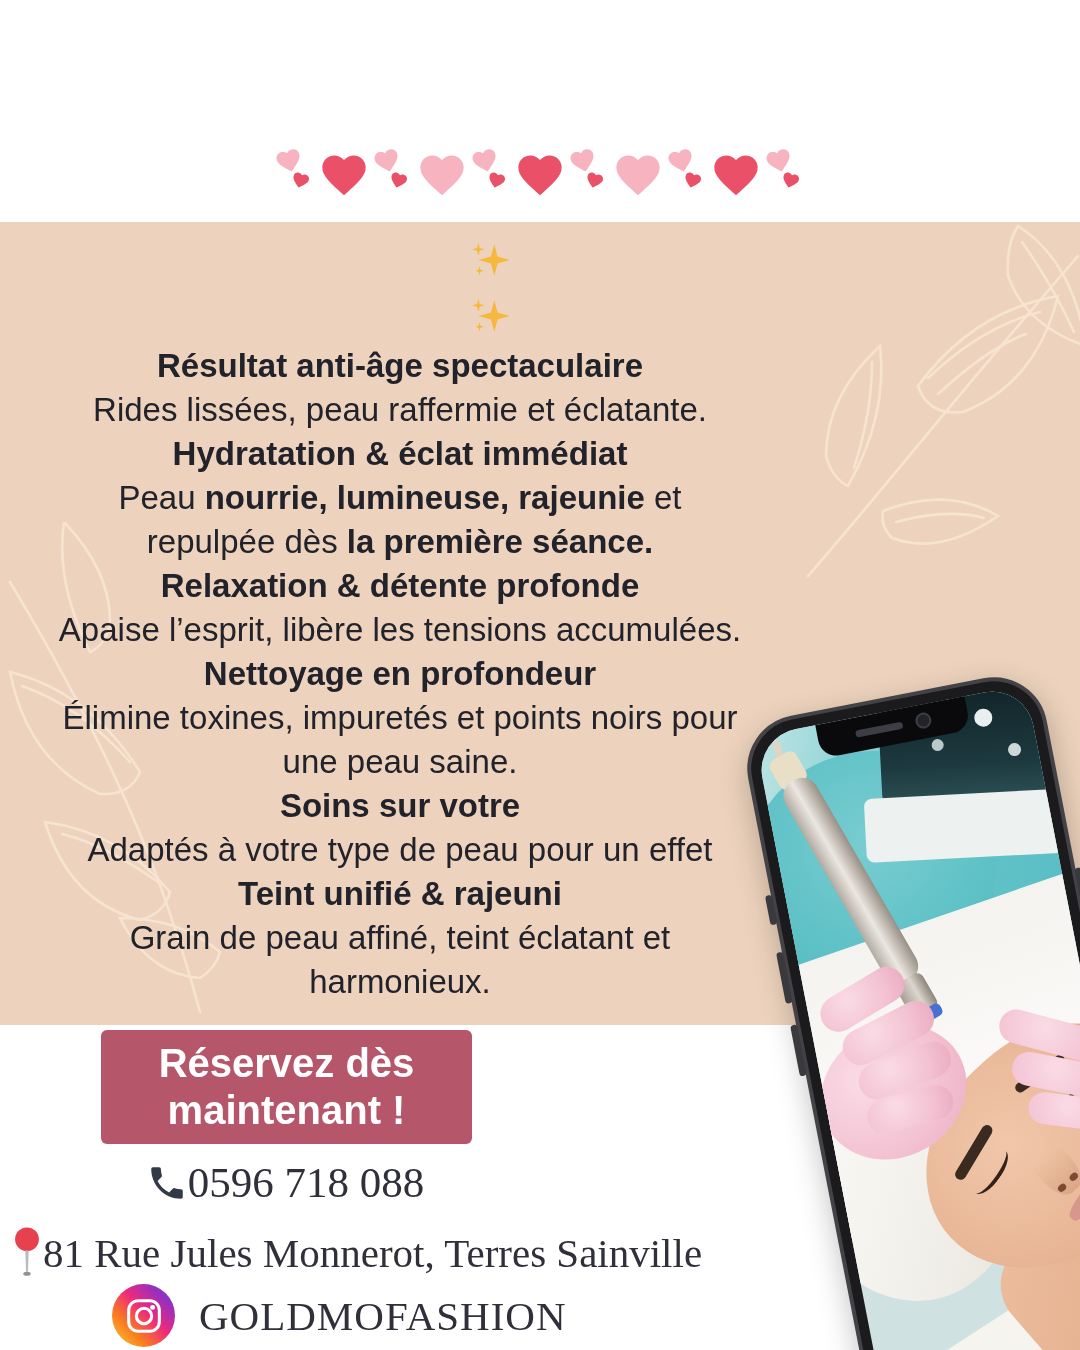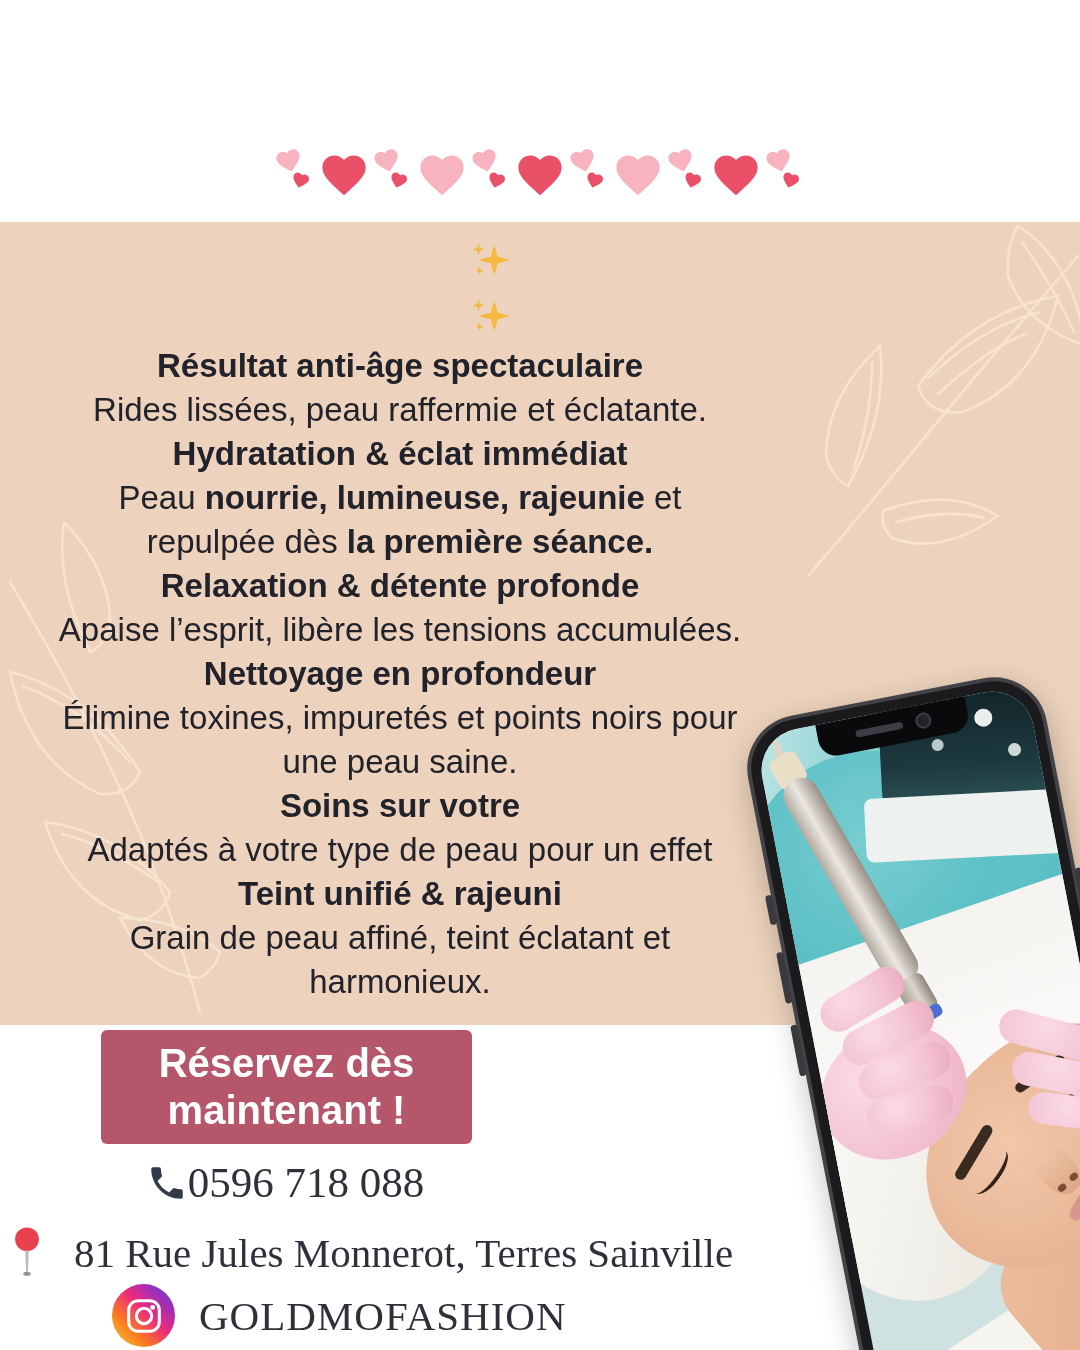--- a/index.html
+++ b/index.html
@@ -113,21 +113,21 @@
   .speaker{width:48px;height:7px;border-radius:4px;background:#3d3d45;display:block;}
   .camera{width:12px;height:12px;border-radius:50%;background:#23232c;border:2px solid #3d3d45;display:block;}
   
   .cta{position:absolute;left:101px;top:1030px;width:371px;height:114px;
     background:var(--cta_bg);color:var(--cta_text);border:none;border-radius:6px;
     font-family:"Liberation Sans","DejaVu Sans",sans-serif;
     font-weight:800;font-size:40px;line-height:47px;text-align:center;cursor:pointer;z-index:3;}
   .contact-row{position:absolute;display:flex;align-items:center;
     font-family:"Liberation Serif","DejaVu Serif",serif;color:var(--serif_text);z-index:6;}
   .phone-row{left:95px;top:1152px;width:380px;justify-content:center;font-size:43px;margin-top:6px;}
-  .address-row{left:12px;top:1226px;gap:32px;font-size:41px;}
+  .address-row{left:12px;top:1226px;gap:1px;font-size:41px;}
   .insta-row{left:112px;top:1284px;gap:24px;font-size:41px;letter-spacing:1px;}
   .insta-badge{width:63px;height:63px;border-radius:50%;flex:0 0 auto;
     background:linear-gradient(45deg,#f9ce34 0%,#fa7e1e 28%,#ee2a7b 55%,#962fbf 80%,#4f5bd5 100%);
     display:flex;align-items:center;justify-content:center;}
 </style>
 </head>
 <body>
 
 <div class="canvas">
 

